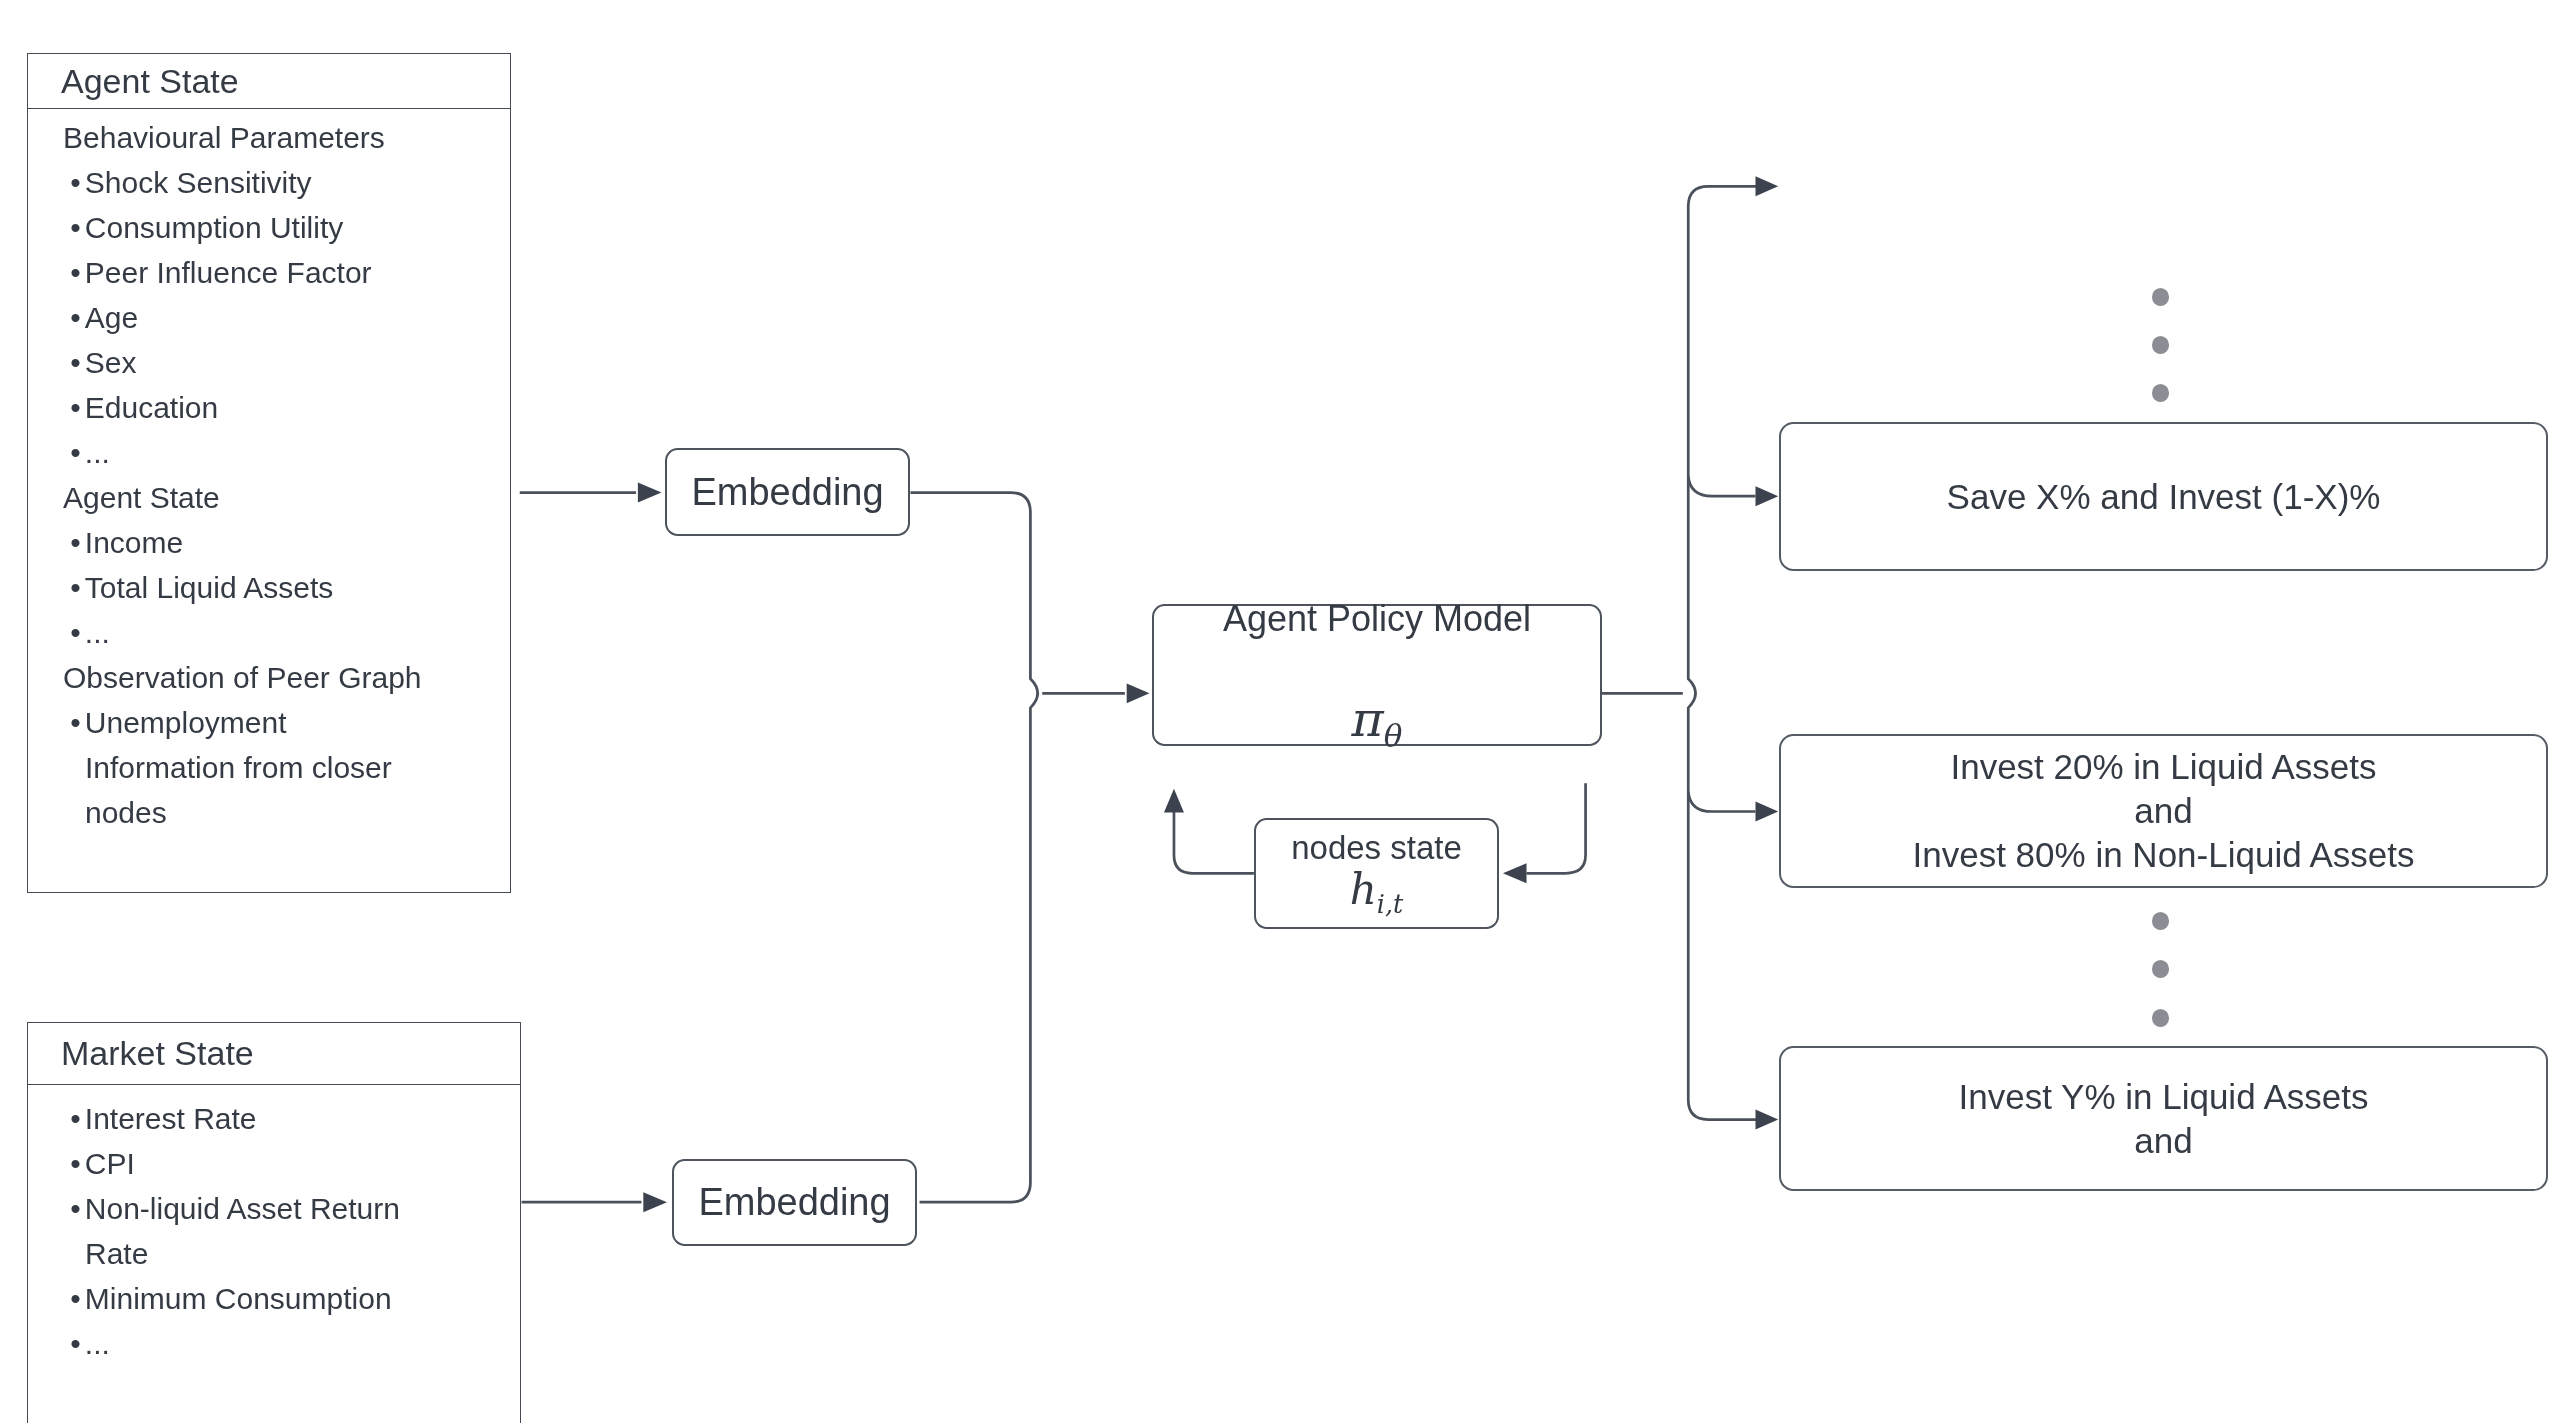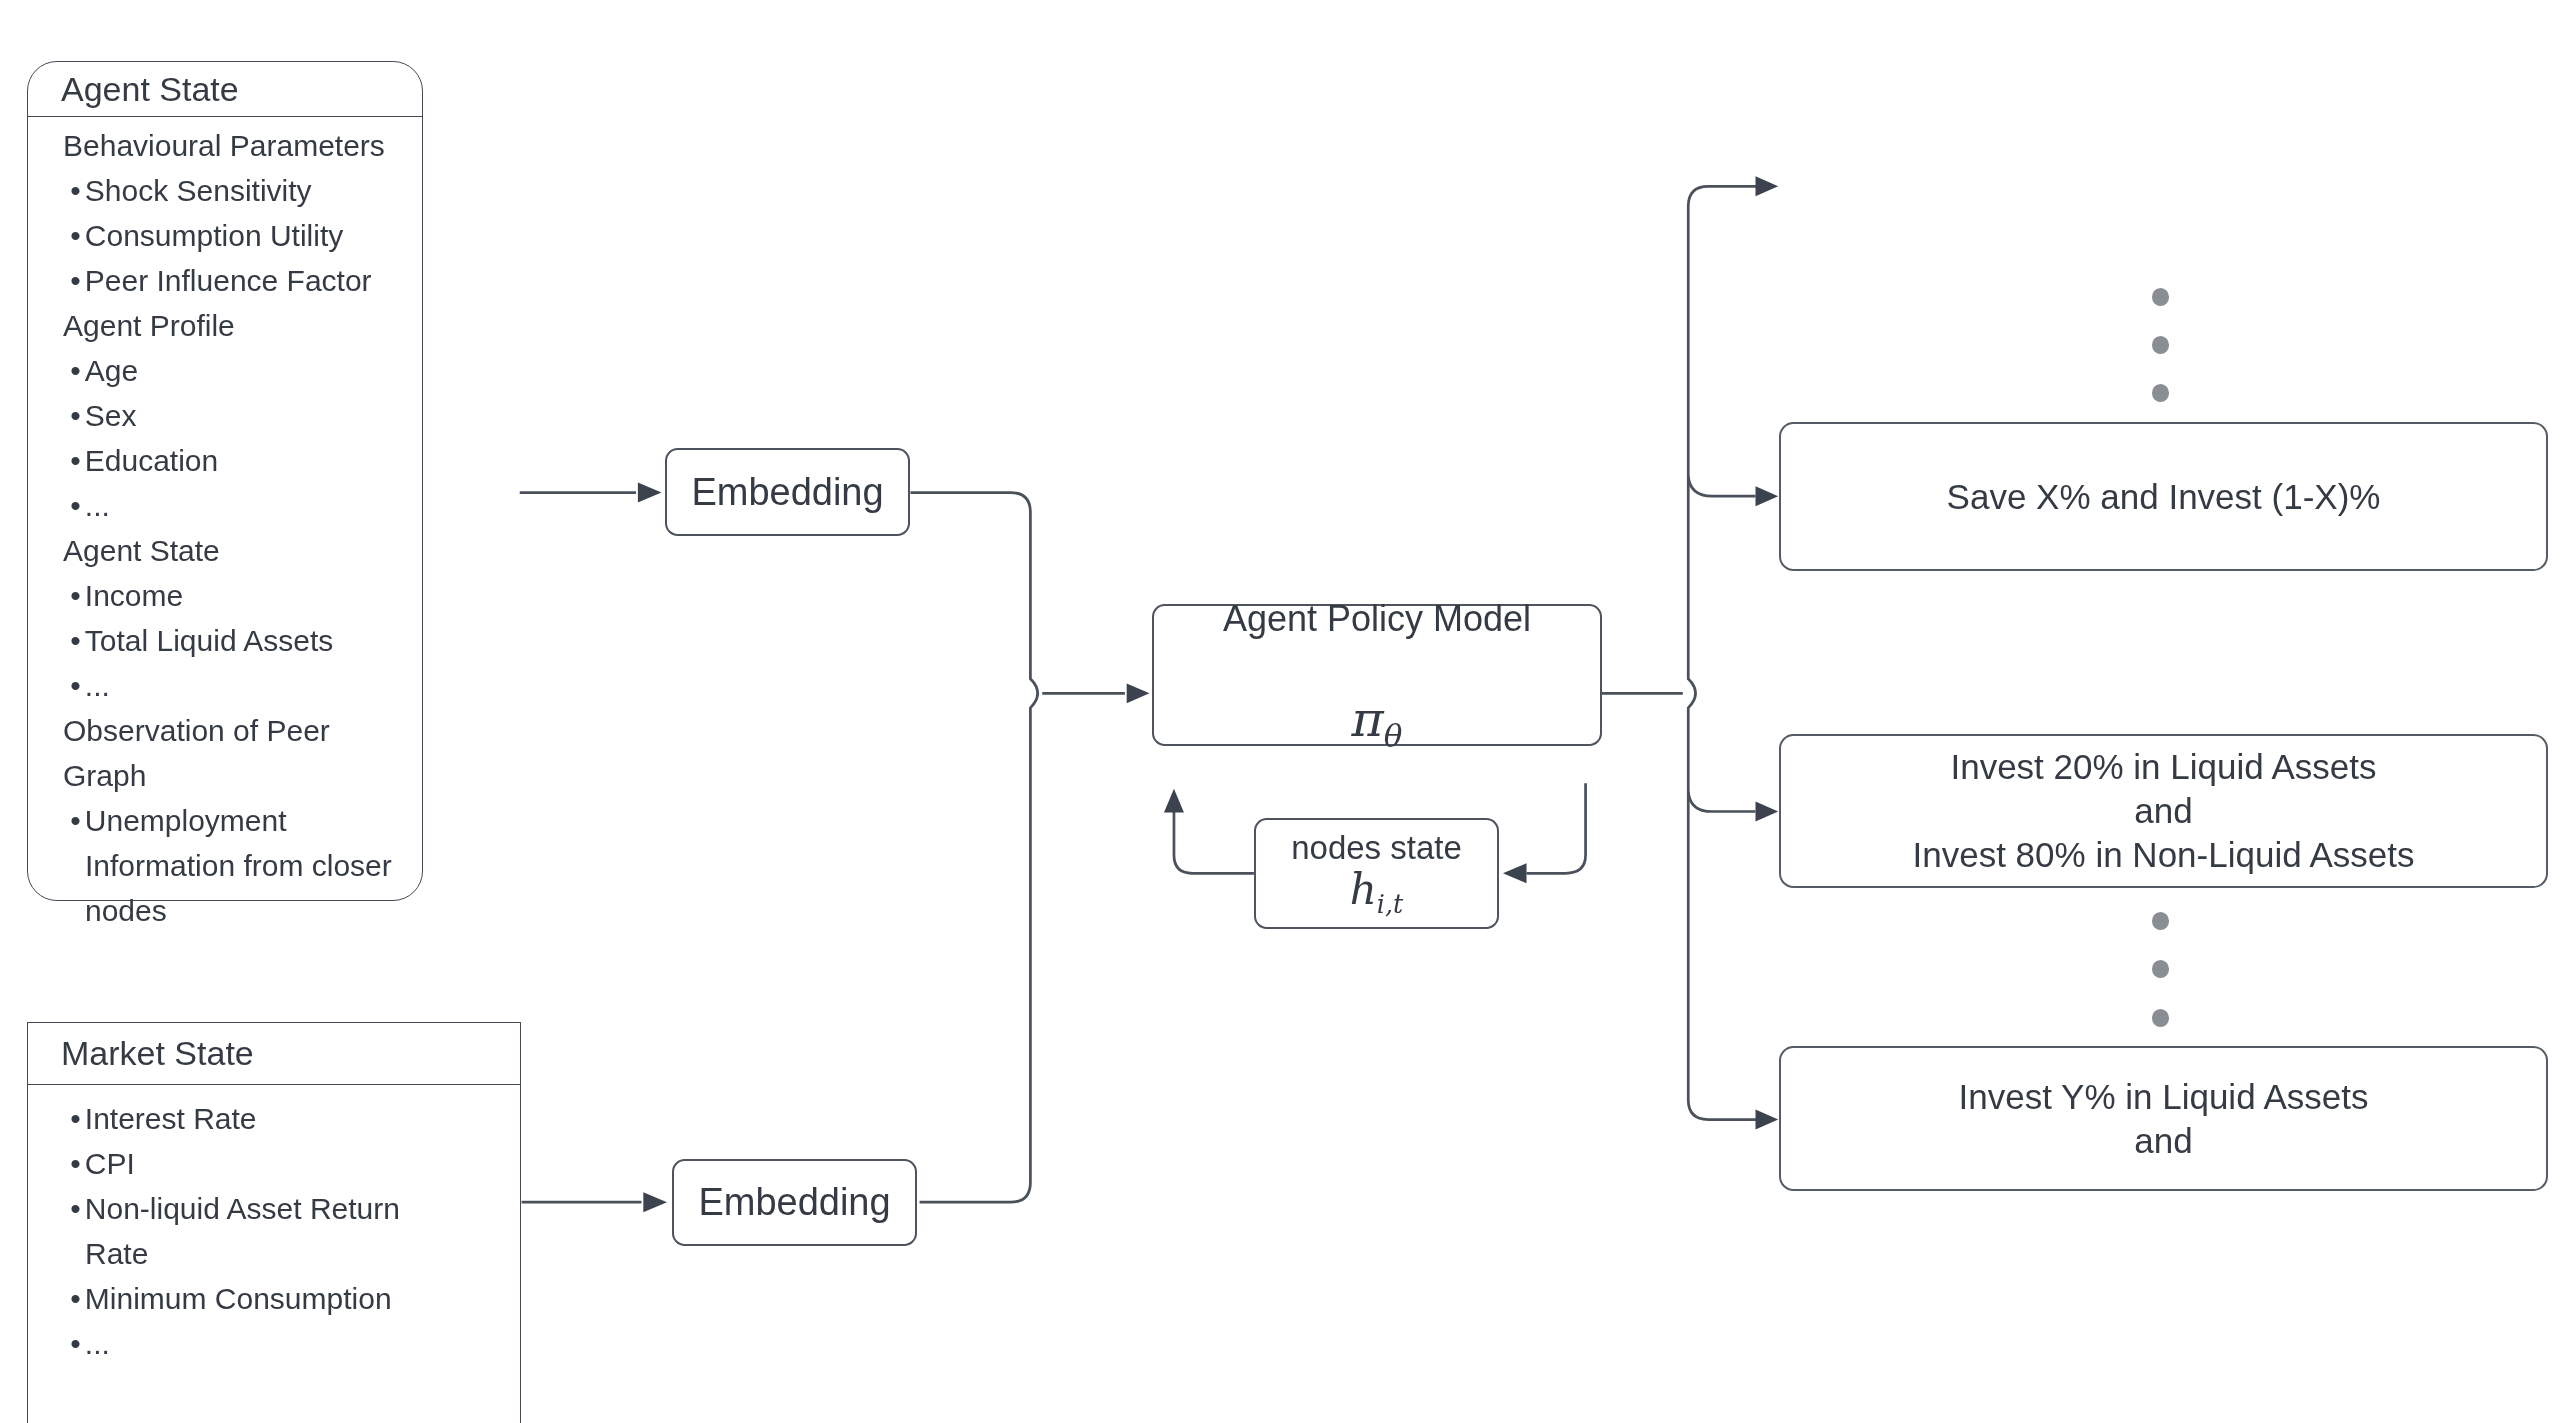--- a/index.html
+++ b/index.html
@@ -68,42 +68,38 @@
     <path d="M 1858 871 Q 1860 893 1884 893 H 1932"></path>
     <polygon points="1932,882 1932,904 1957,893"></polygon>
 
     <path d="M 1745 862 V 941 Q 1745 961 1723 961 H 1680"></path>
     <polygon points="1680,950 1680,972 1654,961"></polygon>
 
     <path d="M 1380 961 H 1312 Q 1292 961 1292 941 V 892"></path>
     <polygon points="1281,894 1303,894 1292,868"></polygon>
   </svg>
 
-  <div class="lanebox agent" style="left:27px;top:61px;width:396px;height:840px;border-radius:30px;">
+  <div class="lanebox agent" style="left:27px;top:53px;width:484px;height:840px;">
     <div class="lane-title" style="height:55px;">Agent State</div>
     <div class="lane-body" style="padding-top:5.5px;">
         <div class="row">
           <span class="b"></span>
           <span class="t">Behavioural Parameters</span>
         </div>
         <div class="row has-b">
           <span class="b">•</span>
           <span class="t">Shock Sensitivity</span>
         </div>
         <div class="row has-b">
           <span class="b">•</span>
           <span class="t">Consumption Utility</span>
         </div>
         <div class="row has-b">
           <span class="b">•</span>
           <span class="t">Peer Influence Factor</span>
-        </div>
-        <div class="row">
-          <span class="b"></span>
-          <span class="t">Agent Profile</span>
         </div>
         <div class="row has-b">
           <span class="b">•</span>
           <span class="t">Age</span>
         </div>
         <div class="row has-b">
           <span class="b">•</span>
           <span class="t">Sex</span>
         </div>
         <div class="row has-b">

